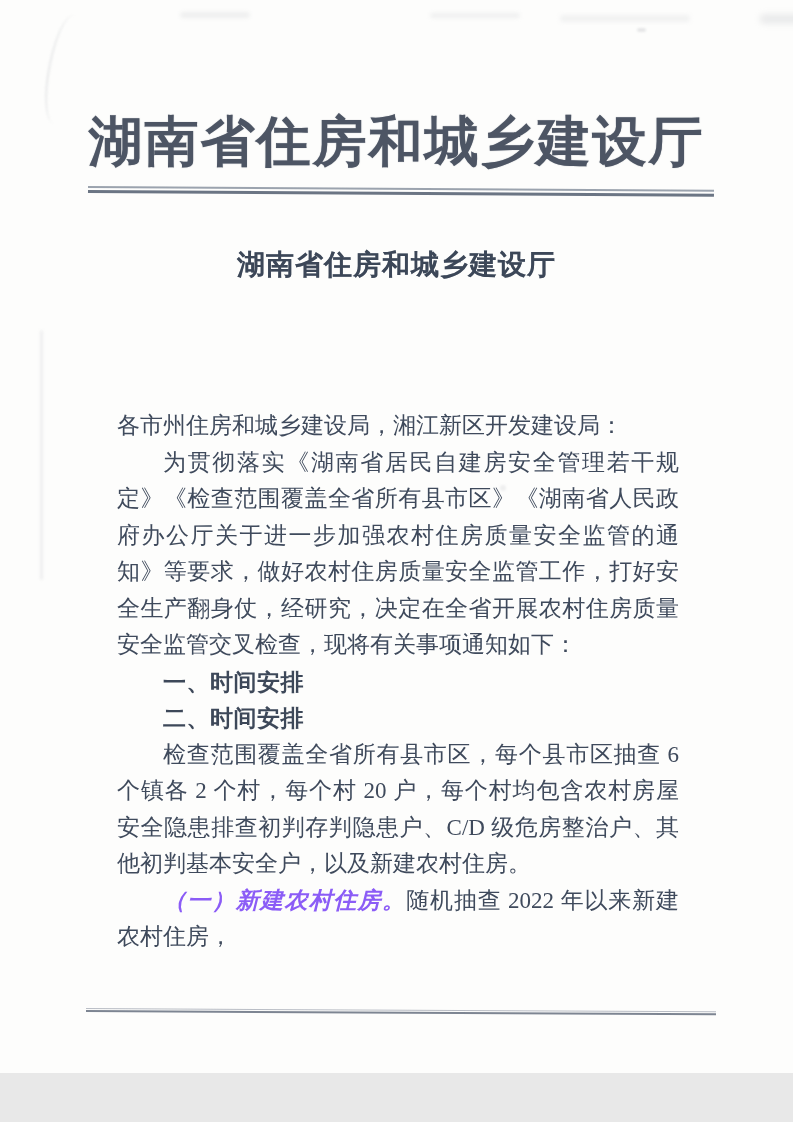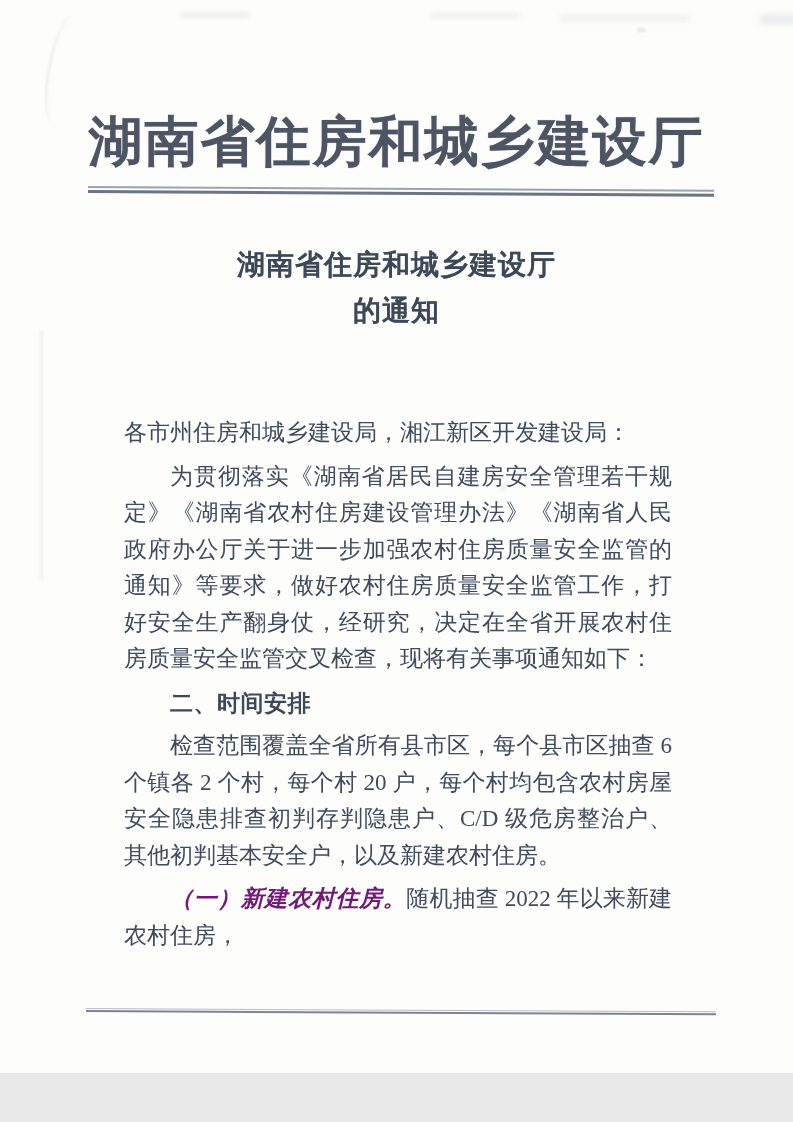--- a/index.html
+++ b/index.html
@@ -42,30 +42,30 @@
     font-size:28px;line-height:46px;letter-spacing:1px;
     text-shadow:0 0 .6px rgba(60,71,88,.5);
   }
 
   
   .body-block{
     position:absolute;left:117px;top:408px;width:562px;
     color:#3f4a5c;font-size:23px;line-height:36.5px;
     text-align:justify;
   }
-  .body-block p{margin:7px;}
+  .body-block p{margin:0;}
   .indent{text-indent:2em;}
   .heading{
     font-family:"Liberation Sans","DejaVu Sans",sans-serif;
     font-weight:700;text-indent:2em;letter-spacing:.5px;
     color:#3d4859;
   }
   .kaiti-lead{
     font-weight:700;font-style:italic;letter-spacing:.5px;
-    color:#701a75;
+    color:#8b5cf6;
   }
 
   
   .footer-rule{position:absolute;left:86px;top:1008px;width:630px;transform:rotate(0.3deg);transform-origin:left center;}
   .footer-rule .fr-top{height:1px;background:#a7adb6;opacity:.8;}
   .footer-rule .fr-gap{height:1px;}
   .footer-rule .fr-bottom{height:2px;background:#7d8592;}
 </style>
 </head>
 <body>
@@ -86,26 +86,26 @@
     <div class="masthead-text">湖南省住房和城乡建设厅</div>
     <div class="masthead-rule">
       <div class="rule-top"></div>
       <div class="rule-gap"></div>
       <div class="rule-bottom"></div>
     </div>
   </header>
 
   <div class="doc-title">
     <div>湖南省住房和城乡建设厅</div>
-    <div>的通知</div>
   </div>
 
   <main class="body-block">
     <p class="salutation">各市州住房和城乡建设局，湘江新区开发建设局：</p>
-    <p class="indent">为贯彻落实《湖南省居民自建房安全管理若干规定》《湖南省农村住房建设管理办法》《湖南省人民政府办公厅关于进一步加强农村住房质量安全监管的通知》等要求，做好农村住房质量安全监管工作，打好安全生产翻身仗，经研究，决定在全省开展农村住房质量安全监管交叉检查，现将有关事项通知如下：</p>
+    <p class="indent">为贯彻落实《湖南省居民自建房安全管理若干规定》《检查范围覆盖全省所有县市区》《湖南省人民政府办公厅关于进一步加强农村住房质量安全监管的通知》等要求，做好农村住房质量安全监管工作，打好安全生产翻身仗，经研究，决定在全省开展农村住房质量安全监管交叉检查，现将有关事项通知如下：</p>
+    <p class="heading">一、时间安排</p>
     <p class="heading">二、时间安排</p>
     <p class="indent">检查范围覆盖全省所有县市区，每个县市区抽查 6 个镇各 2 个村，每个村 20 户，每个村均包含农村房屋安全隐患排查初判存判隐患户、C/D 级危房整治户、其他初判基本安全户，以及新建农村住房。</p>
     <p class="indent"><span class="kaiti-lead">（一）新建农村住房。</span><span>随机抽查 2022 年以来新建农村住房，</span></p>
   </main>
 
   <div class="footer-rule">
     <div class="fr-top"></div>
     <div class="fr-gap"></div>
     <div class="fr-bottom"></div>
   </div>

